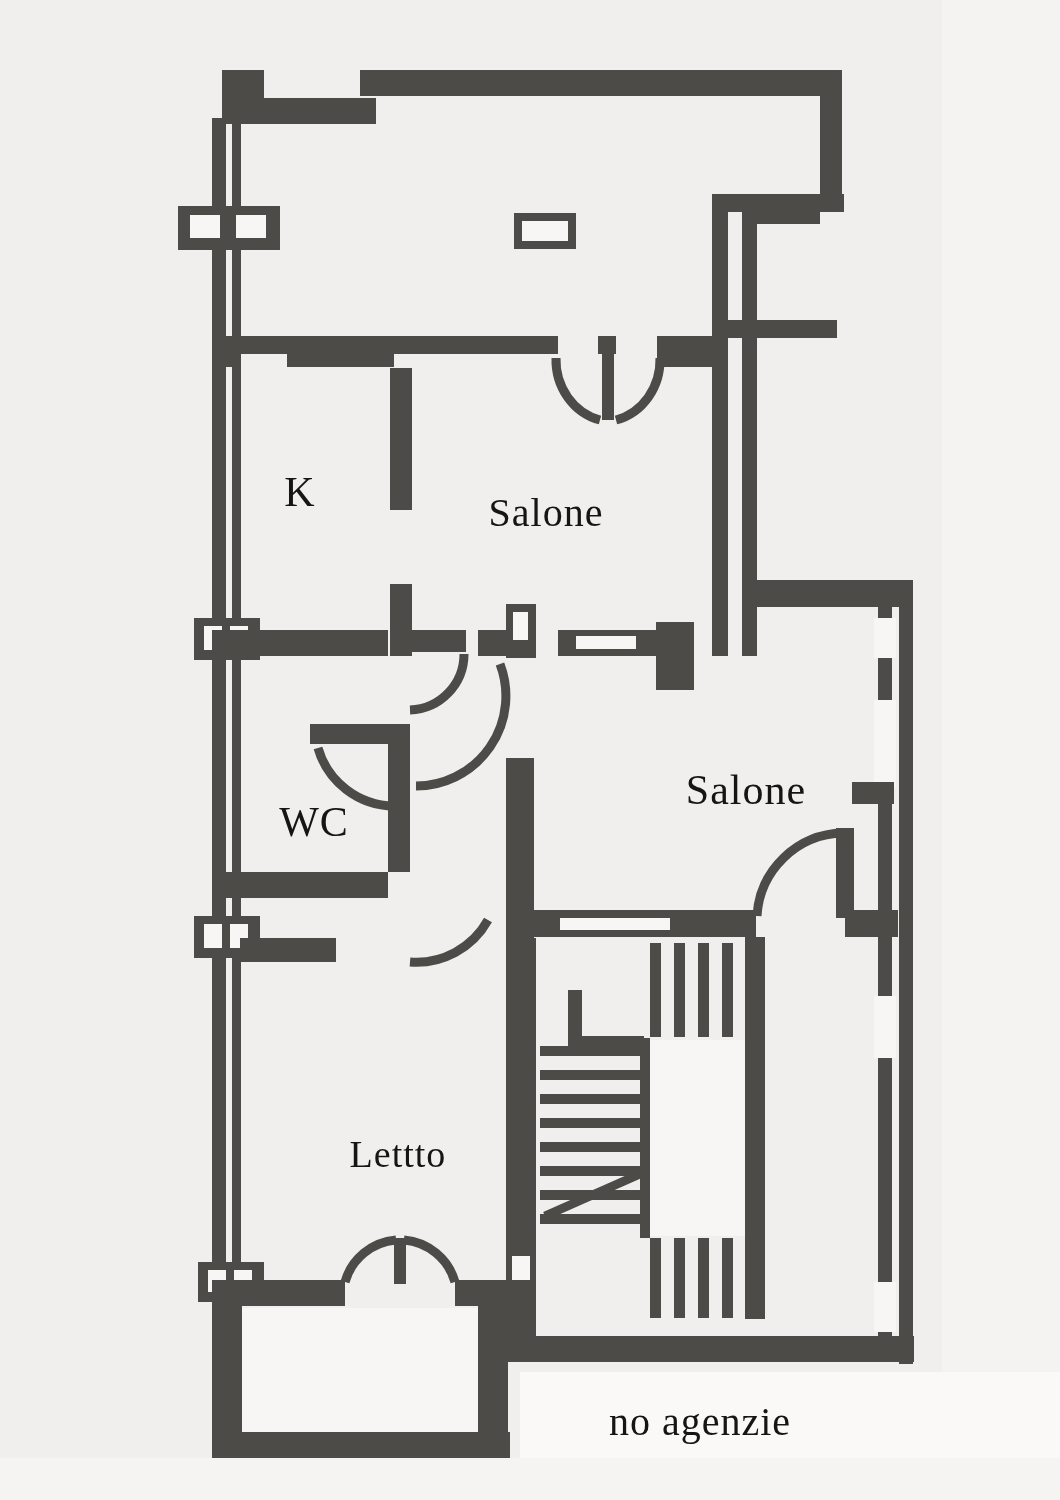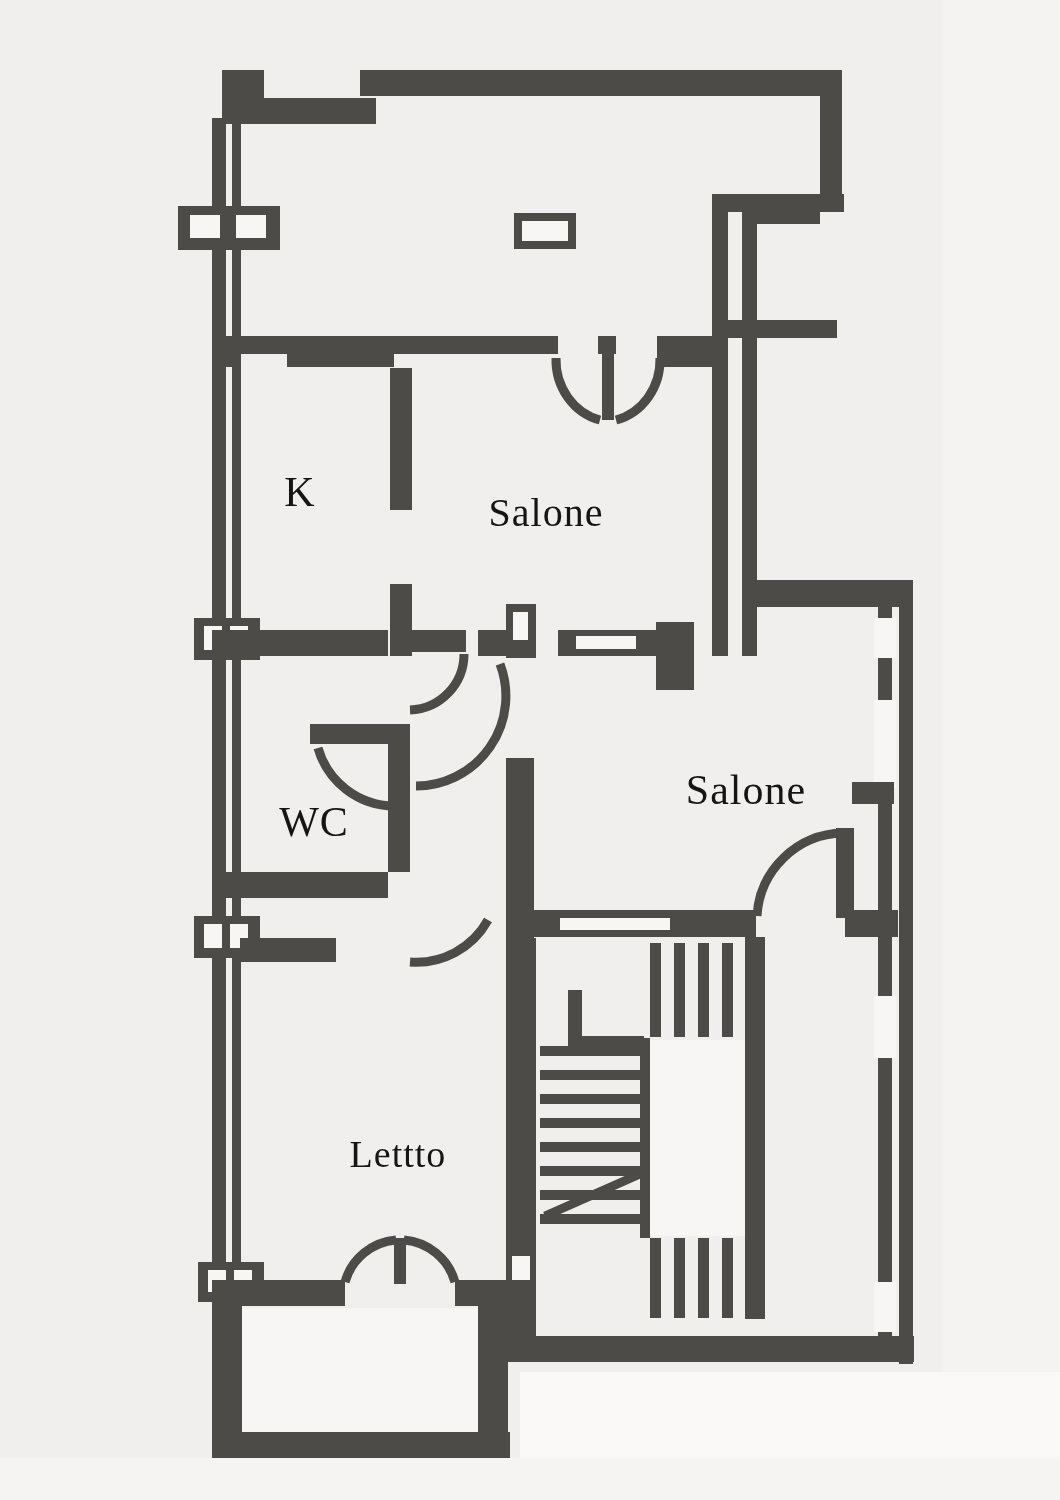--- a/index.html
+++ b/index.html
@@ -134,13 +134,14 @@
     <path d="M 345 1282 A 58 58 0 0 1 396 1240"></path>
     <path d="M 455 1282 A 58 58 0 0 0 404 1240"></path>
     <line x1="545" y1="1216" x2="640" y2="1174"></line>
   </svg>
 
   <div class="lbl" style="left:300px;top:492px;font-size:42px;">K</div>
   <div class="lbl" style="left:546px;top:512px;font-size:40px;">Salone</div>
   <div class="lbl" style="left:314px;top:822px;font-size:42px;">WC</div>
   <div class="lbl" style="left:746px;top:790px;font-size:42px;">Salone</div>
   <div class="lbl" style="left:352px;top:1154px;font-size:38px;margin-left:46px;">Lettto</div>
+  <div class="lbl" style="left:700px;top:1421px;font-size:40px;">no agenzie</div>
 </div>
 
 </body></html>

